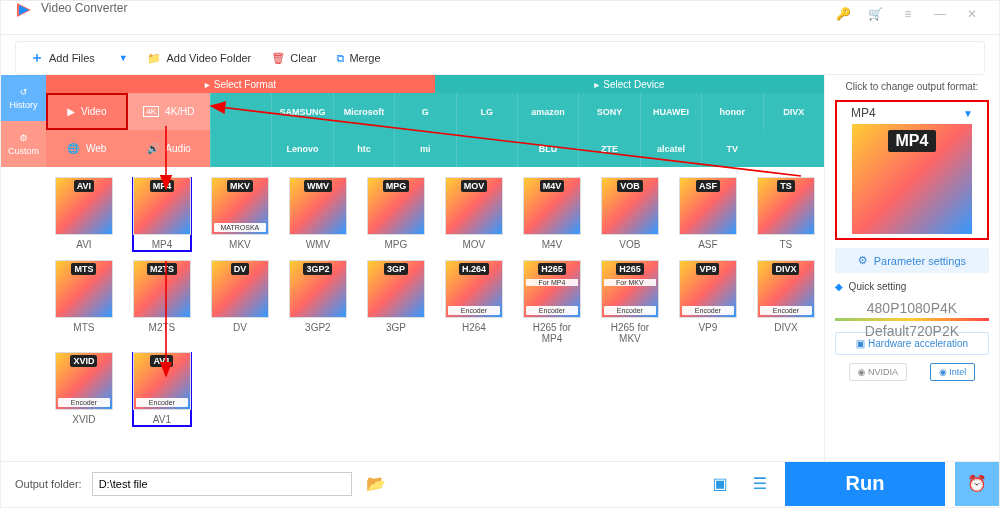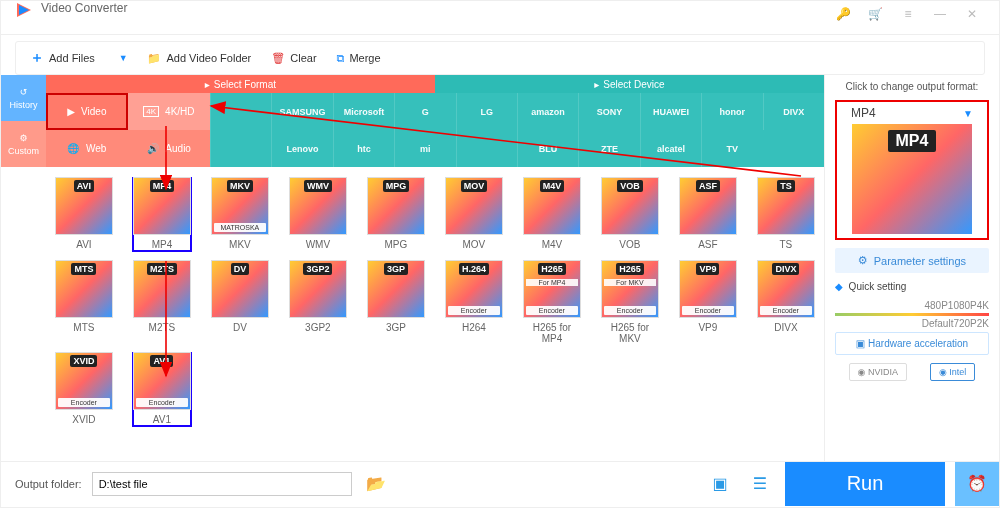--- a/index.html
+++ b/index.html
@@ -45,32 +45,32 @@
 .fmt.sel{outline:2px solid #1a00ff;outline-offset:-2px;padding-bottom:2px}
 .rightcol{width:220px;border-left:1px solid #eee;padding:6px 10px;display:flex;flex-direction:column;gap:8px}
 .rightcol .hint{font-size:10px;color:#555;text-align:center}
 .preview{border:2px solid #e00;padding:4px;display:flex;flex-direction:column;align-items:center;gap:4px}
 .preview .pvtitle{display:flex;align-items:center;justify-content:space-between;width:100%;font-size:12px;color:#444;padding:0 10px}
 .preview .pvthumb{width:120px;height:110px;background:linear-gradient(135deg,#fc3,#f66,#39f);position:relative;display:flex;align-items:flex-start;justify-content:center;padding-top:6px}
 .preview .pvthumb .tag{background:#222;color:#fff;font-size:16px;font-weight:bold;padding:2px 8px;border-radius:2px}
 .param{background:#eaf4ff;color:#3a8bd8;font-size:11px;padding:6px;text-align:center;border-radius:2px;display:flex;align-items:center;justify-content:center;gap:6px}
 .qs{font-size:10px;color:#444;display:flex;align-items:center;gap:6px}
 .qslider{position:relative;height:24px}
-.qslider .labels{display:flex;justify-content:flex-end;font-size:10px;color:#888}
+.qslider .labels{display:flex;justify-content:center;font-size:14px;color:#888}
 .qslider .bar{height:3px;background:linear-gradient(90deg,#9c6,#fc3,#f44);margin:2px 0}
 .hwacc{border:1px solid #cde6ff;color:#3a8bd8;font-size:10px;padding:5px;text-align:center;border-radius:2px}
 .gpu{display:flex;gap:23px;justify-content:center}
 .gpu .g{border:1px solid #ddd;padding:3px 8px;font-size:9px;color:#888;border-radius:2px}
 .gpu .g.on{border-color:#3a8bd8;color:#3a8bd8}
 .bottom{height:44px;display:flex;align-items:center;padding:8px 14px;gap:10px;border-top:1px solid #eee}
 .bottom .ol{font-size:11px;color:#555}
 .bottom input{flex:0 0 260px;height:24px;border:1px solid #ccc;padding:0 6px;font-size:11px}
 .bottom .ib{width:30px;height:26px;display:flex;align-items:center;justify-content:center;color:#2a9ae6;border-radius:3px}
 .bottom .sp{flex:1}
-.bottom .run{width:160px;height:44px;background:#1a8cff;color:#fff;font-size:20px;font-weight:normal;display:flex;align-items:center;justify-content:center;margin:-10px 0}
+.bottom .run{width:160px;height:44px;background:#1a8cff;color:#fff;font-size:20px;font-weight:bold;display:flex;align-items:center;justify-content:center;margin:-10px 0}
 .bottom .clock{width:44px;height:44px;background:#6ac0ff;display:flex;align-items:center;justify-content:center;color:#fff;margin:-10px -14px -10px 0}
 .arrow-svg{position:absolute;left:0;top:0;width:1000px;height:508px;pointer-events:none;z-index:50}
 </style>
 </head>
 <body>
 
 <div class="titlebar">
   <span class="logo-tri">
     <svg viewBox="0 0 18 18">
         <polygon points="2,2 16,9 2,16" fill="#ff6a5a"></polygon>

